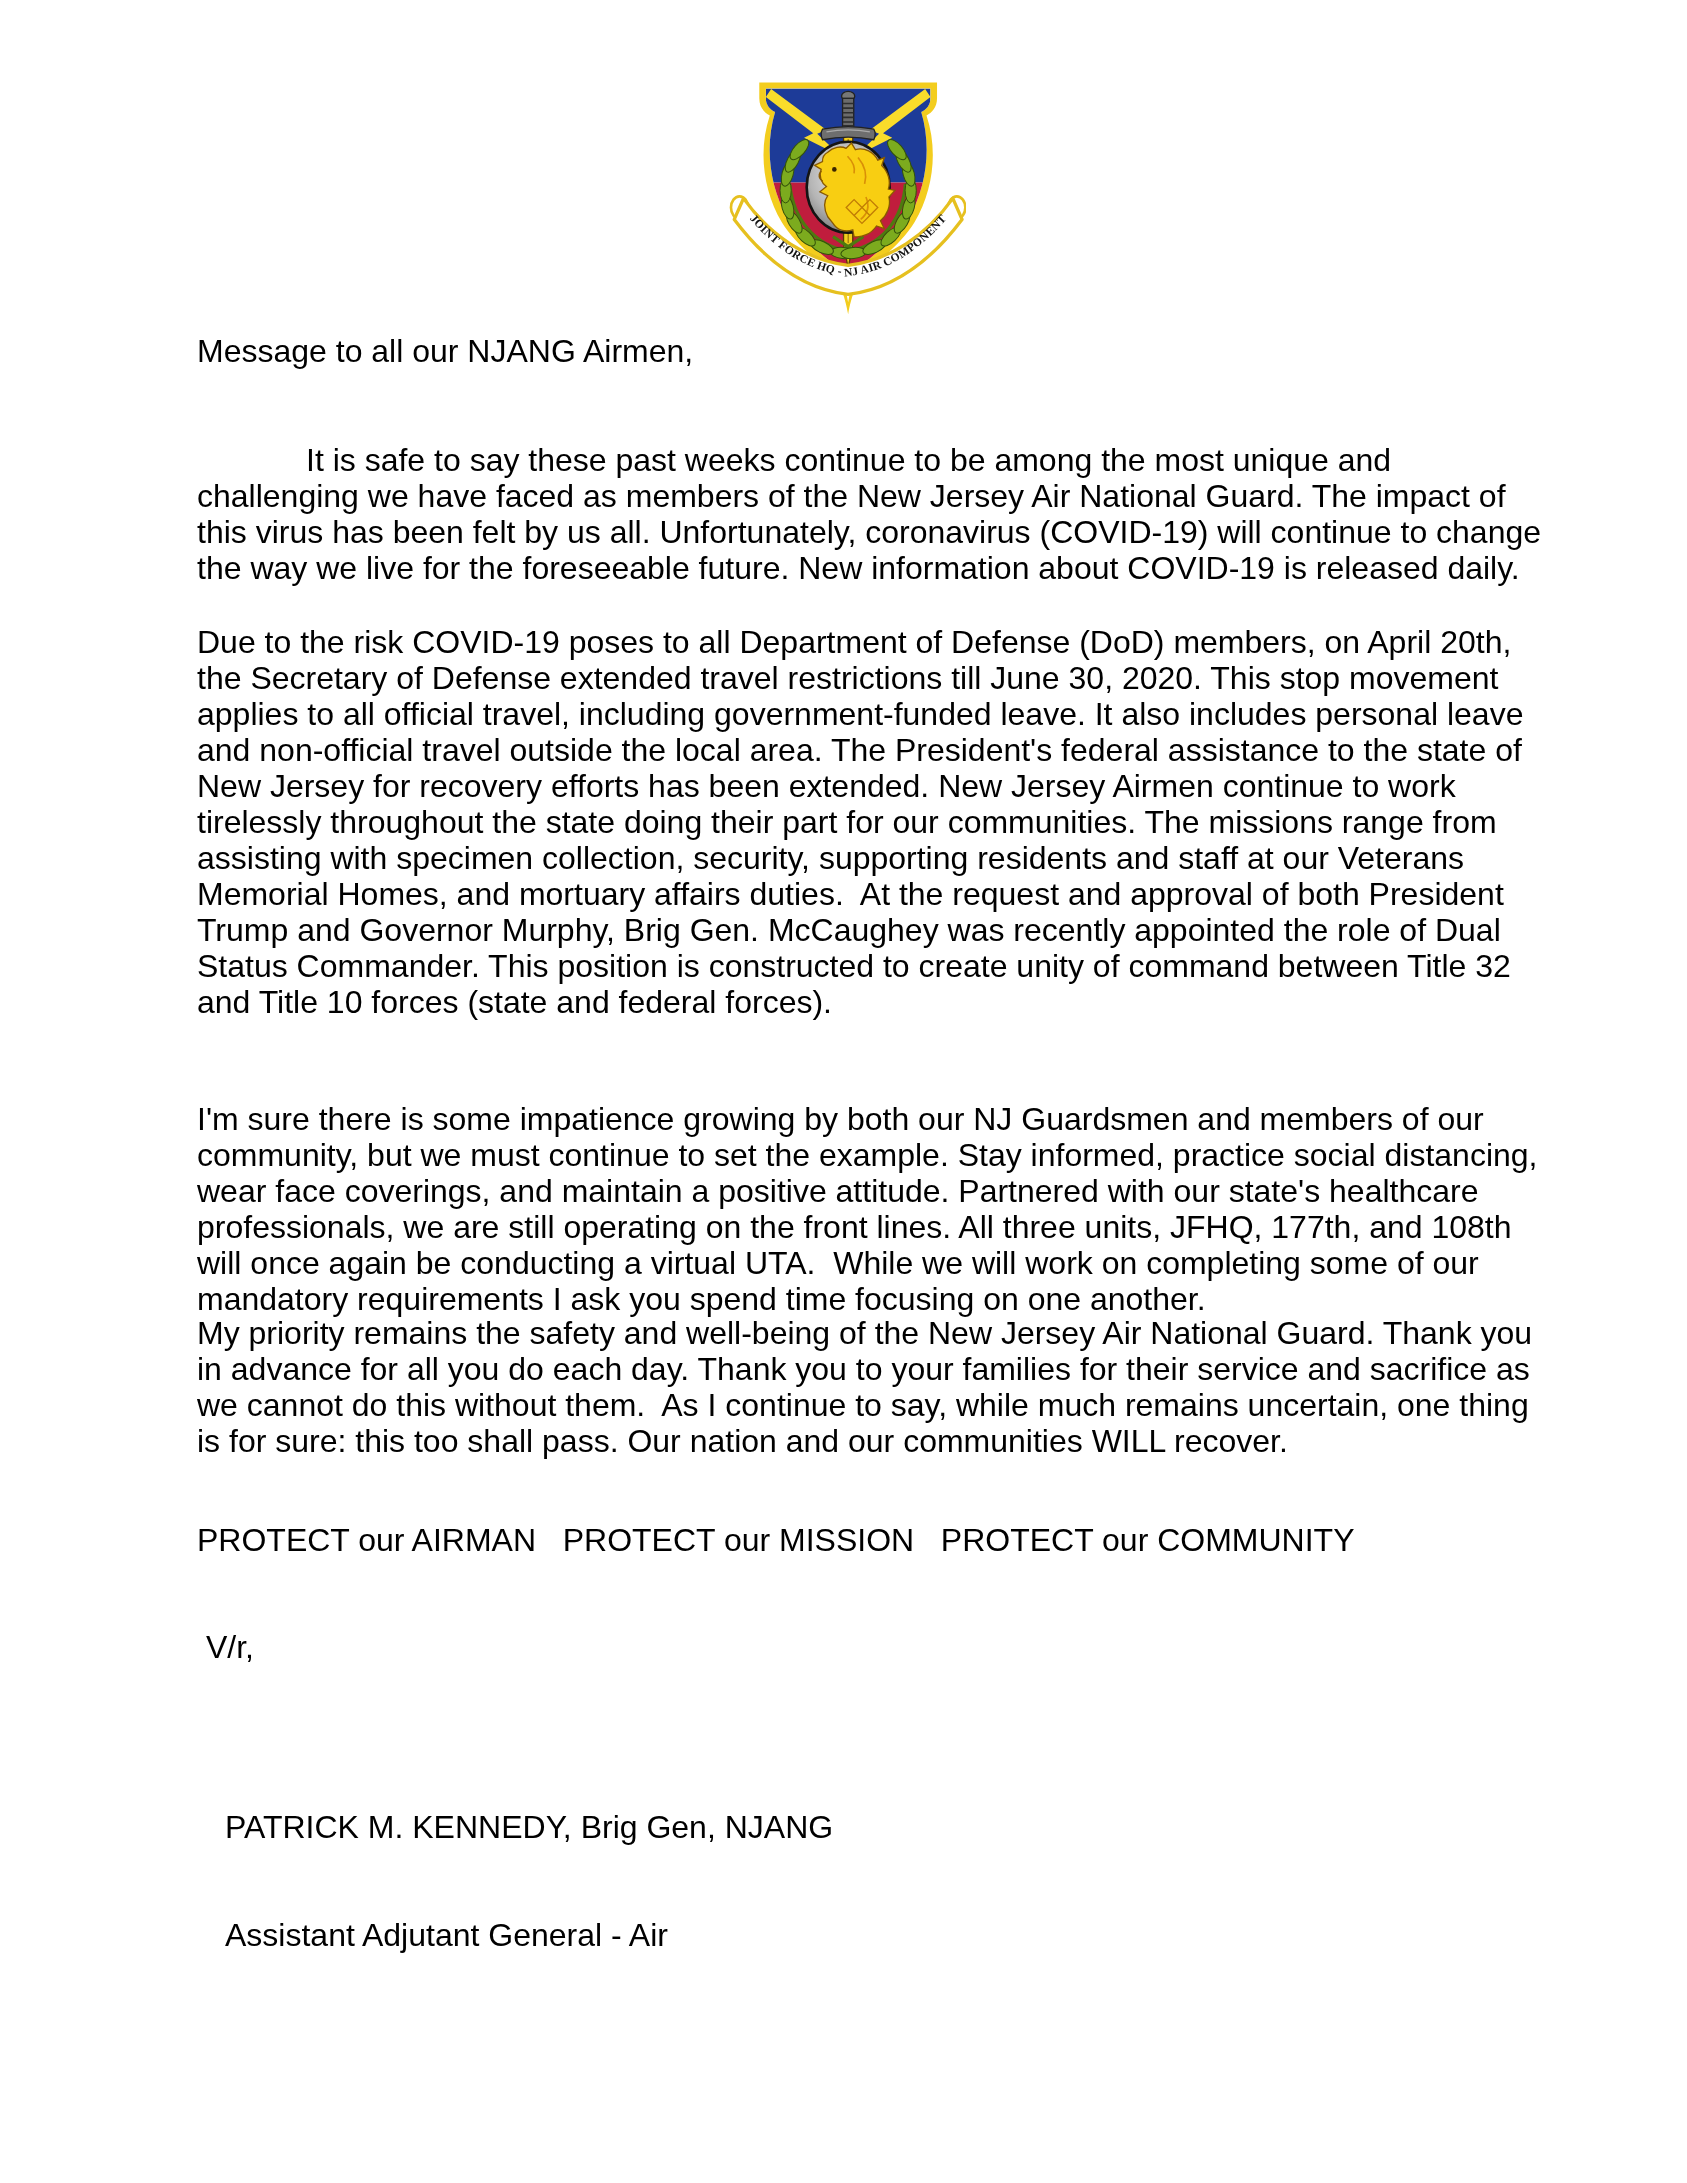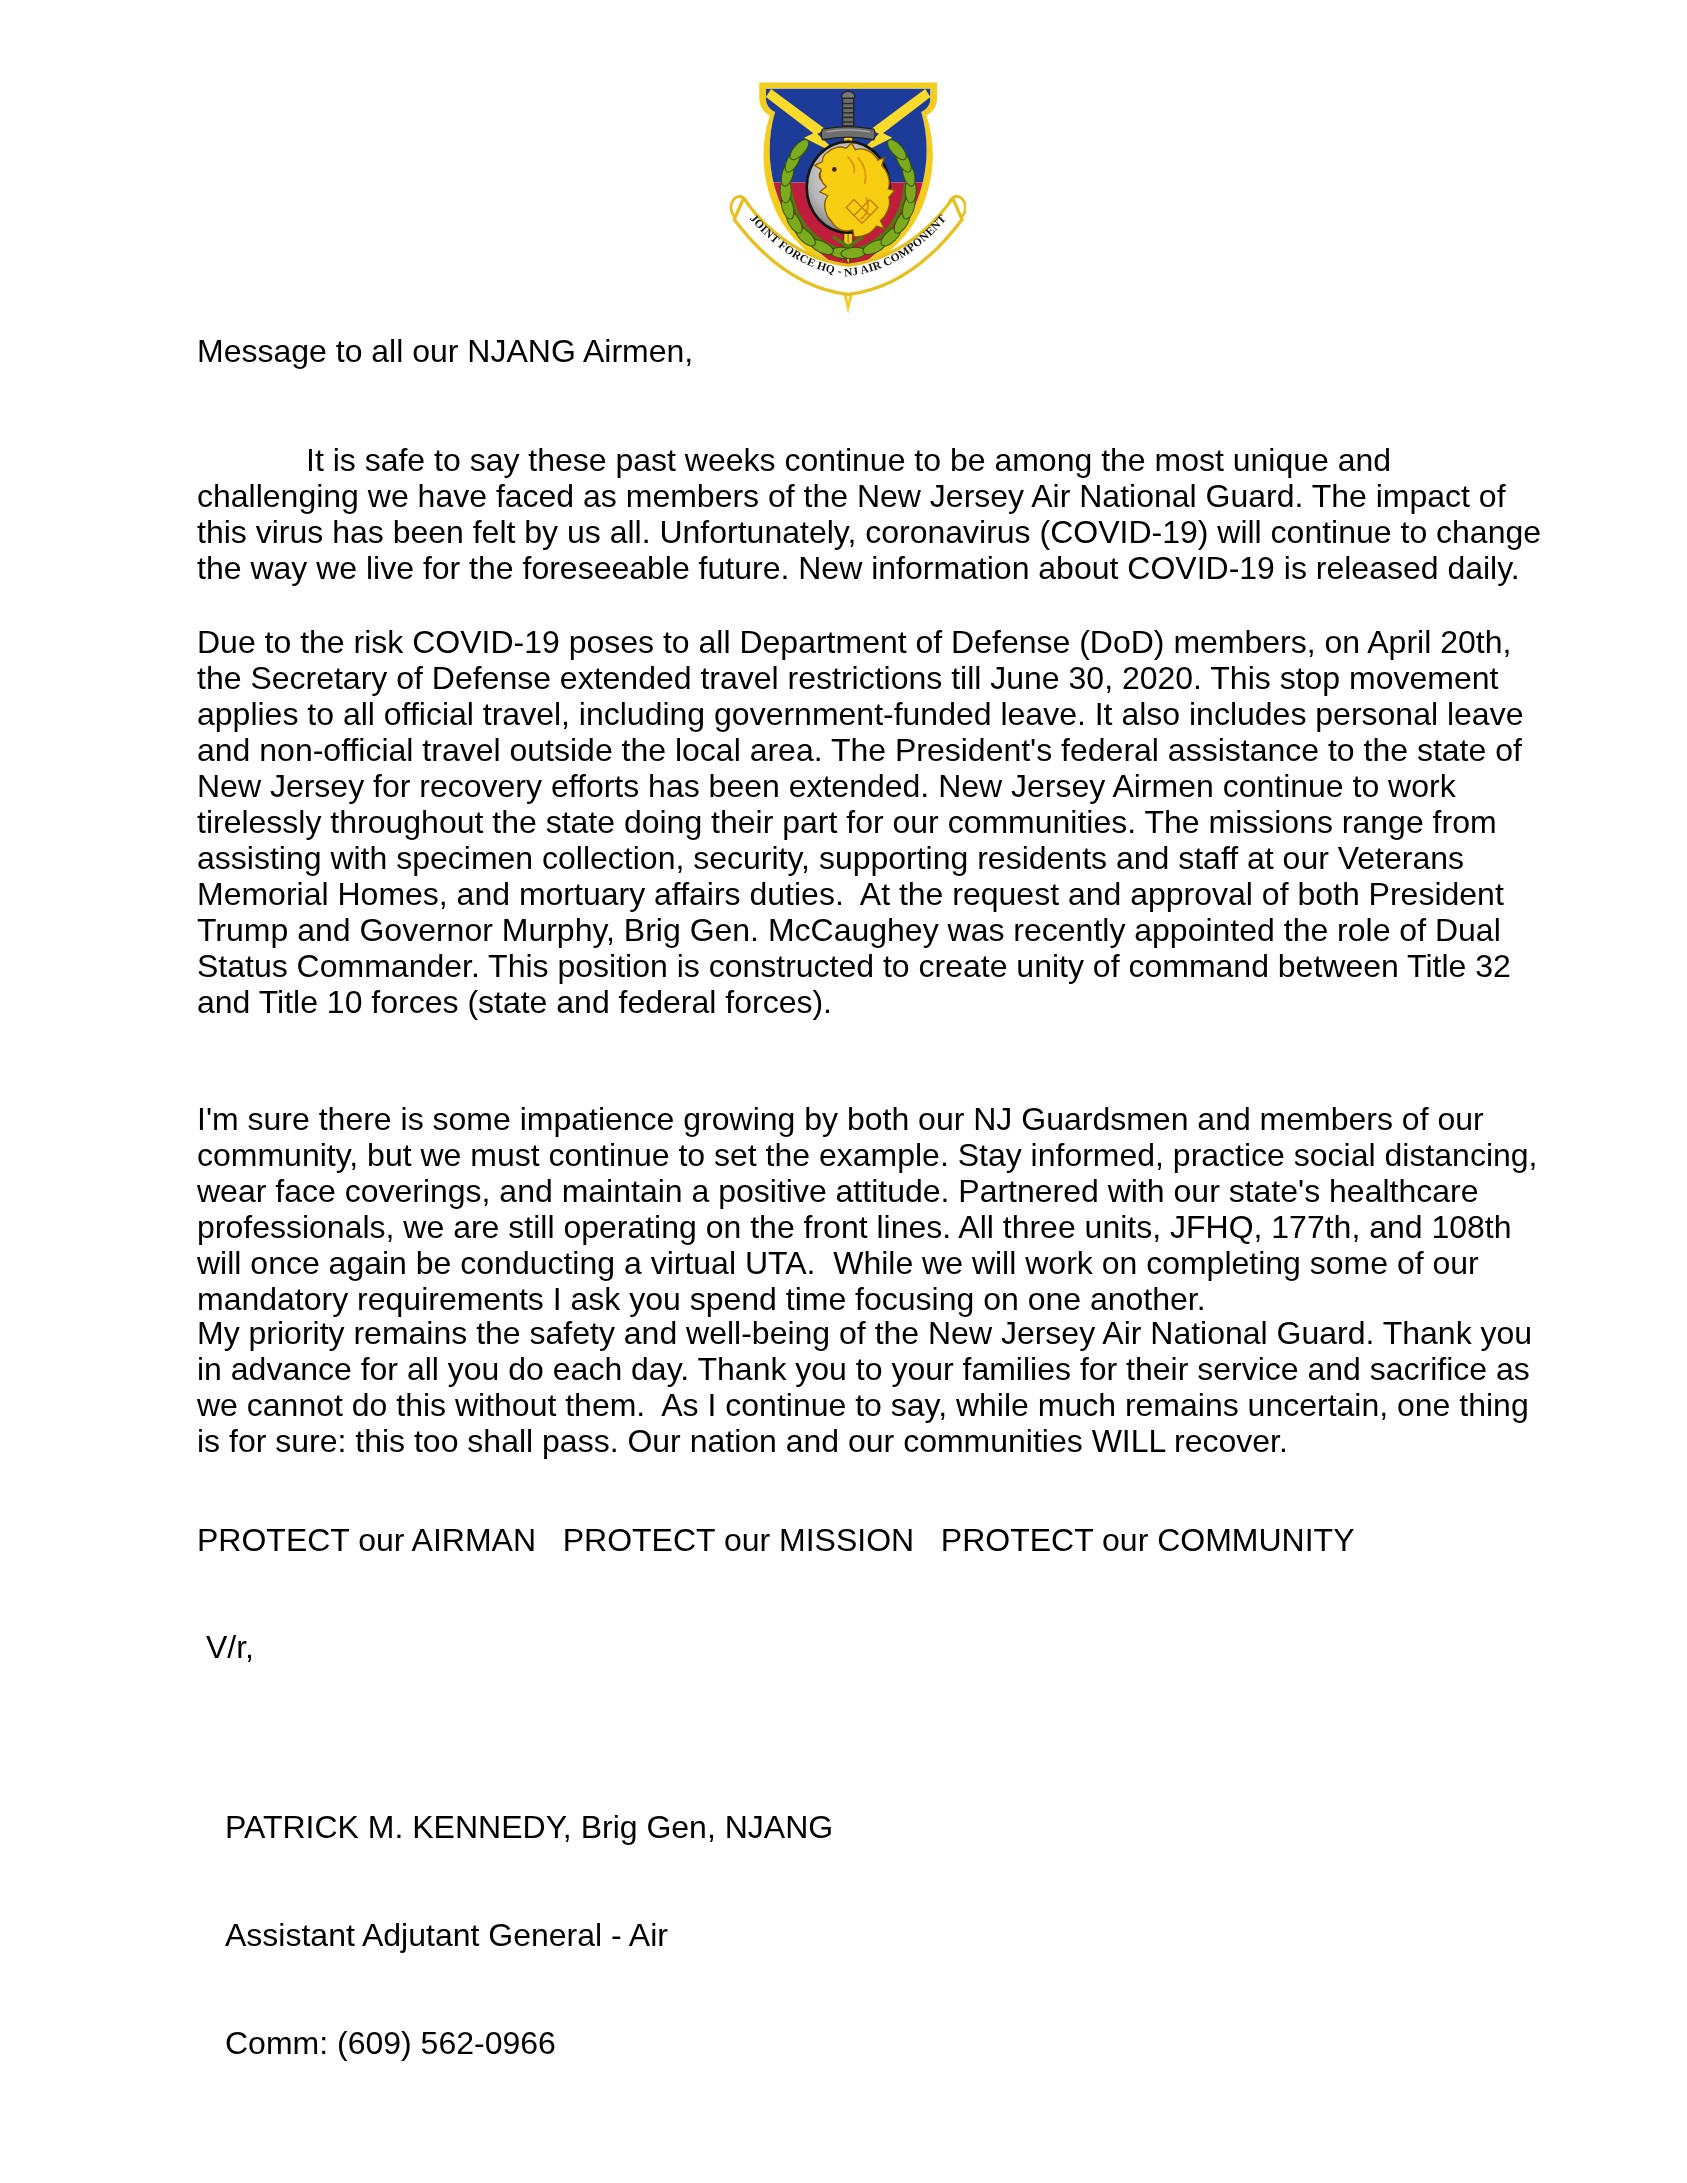--- a/index.html
+++ b/index.html
@@ -169,17 +169,16 @@
 we cannot do this without them.  As I continue to say, while much remains uncertain, one thing
 is for sure: this too shall pass. Our nation and our communities WILL recover.</div>
 
   <div class="block" id="motto">PROTECT our AIRMAN   PROTECT our MISSION   PROTECT our COMMUNITY</div>
 
   <div class="block" id="closing"> V/r,</div>
 
   <div class="block" id="signature">
     <div class="sig-line">PATRICK M. KENNEDY, Brig Gen, NJANG</div>
     <div class="sig-line">Assistant Adjutant General - Air</div>
-    <div class="sig-line">Comm: (609) 562-0966</div>
   </div>
 
 </main>
 
 
 </body></html>

